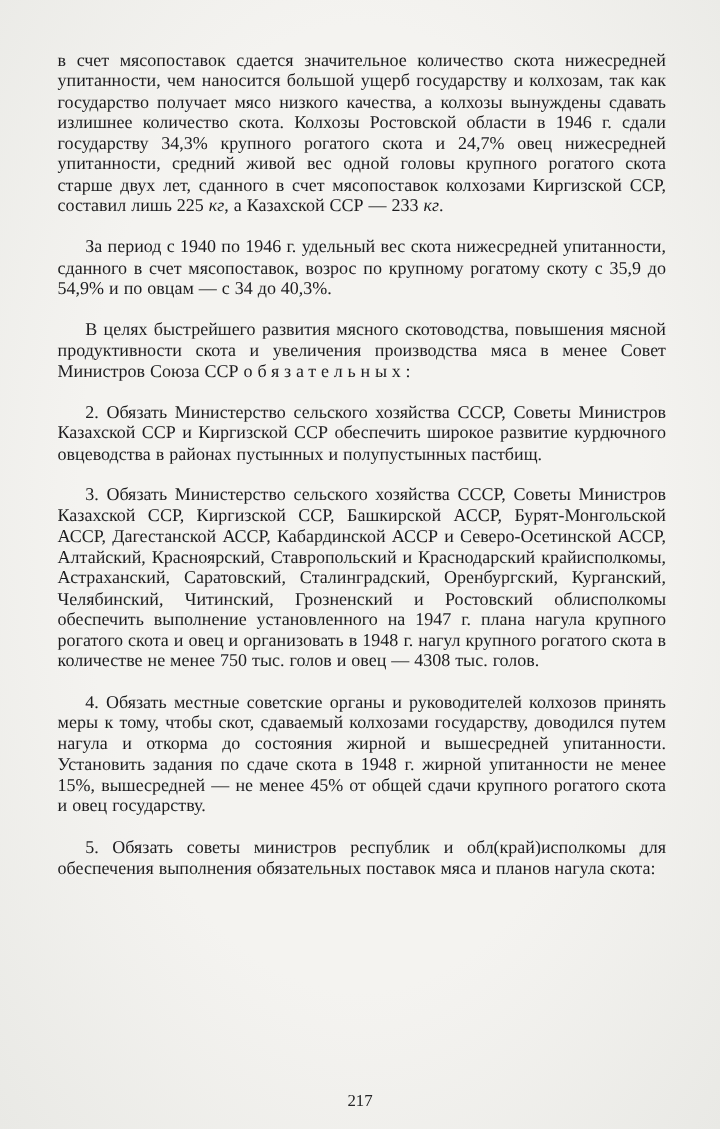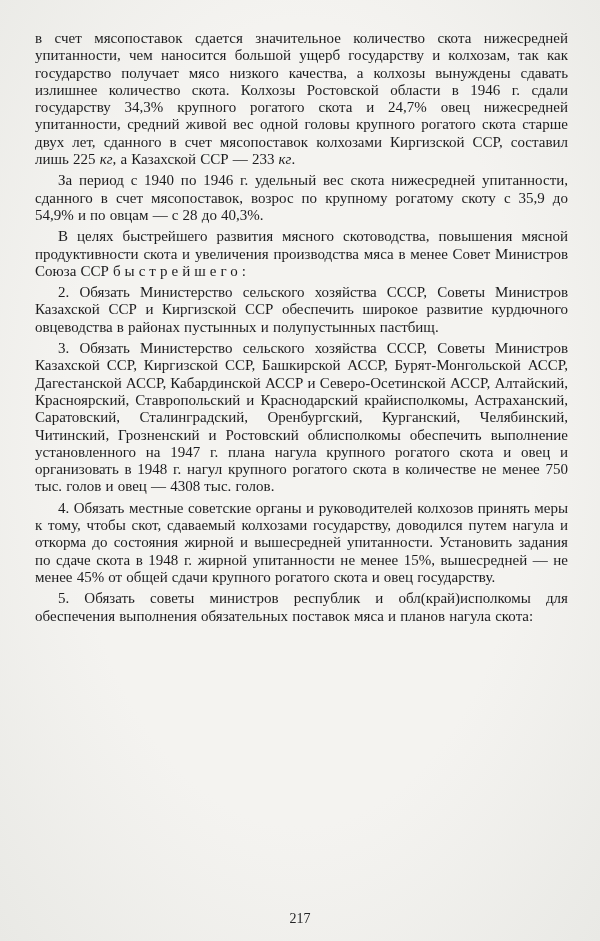--- a/index.html
+++ b/index.html
@@ -18,21 +18,21 @@
     position: relative;
     width: 600px;
     height: 941px;
     box-sizing: border-box;
     padding: 26px 28px 0 31px;
   }
   .text-block {
     width: 541px;
   }
   .para {
-    margin: 4px;
+    margin: 17px;
     font-size: 15px;
     line-height: 17.3px;
     text-align: justify;
     word-spacing: 0.4px;
   }
   .para.indent {
     text-indent: 23px;
   }
   .seg-italic {
     font-style: italic;
@@ -49,21 +49,21 @@
     font-size: 14px;
     color: #232325;
   }
 </style>
 </head>
 <body>
 
 <div class="page">
   <div class="text-block">
       <p class="para"><span>в счет мясопоставок сдается значительное количество скота нижесредней упитанности, чем наносится большой ущерб государству и колхозам, так как государство получает мясо низкого качества, а колхозы вынуждены сдавать излишнее количество скота. Колхозы Ростовской области в 1946 г. сдали государству 34,3% крупного рогатого скота и 24,7% овец нижесредней упитанности, средний живой вес одной головы крупного рогатого скота старше двух лет, сданного в счет мясопоставок колхозами Киргизской ССР, составил лишь 225 </span><span class="seg-italic">кг</span><span>, а Казахской ССР — 233 </span><span class="seg-italic">кг</span><span>.</span></p>
-      <p class="para indent"><span>За период с 1940 по 1946 г. удельный вес скота нижесредней упитанности, сданного в счет мясопоставок, возрос по крупному рогатому скоту с 35,9 до 54,9% и по овцам — с 28 до 40,3%.</span></p>
-      <p class="para indent"><span>В целях быстрейшего развития мясного скотоводства, повышения мясной продуктивности скота и увеличения производства мяса в менее Совет Министров Союза ССР </span><span class="seg-spaced">быстрейшего</span><span>:</span></p>
+      <p class="para indent"><span>За период с 1940 по 1946 г. удельный вес скота нижесредней упитанности, сданного в счет мясопоставок, возрос по крупному рогатому скоту с 35,9 до 54,9% и по овцам — с 34 до 40,3%.</span></p>
+      <p class="para indent"><span>В целях быстрейшего развития мясного скотоводства, повышения мясной продуктивности скота и увеличения производства мяса в менее Совет Министров Союза ССР </span><span class="seg-spaced">обязательных</span><span>:</span></p>
       <p class="para indent"><span>2. Обязать Министерство сельского хозяйства СССР, Советы Министров Казахской ССР и Киргизской ССР обеспечить широкое развитие курдючного овцеводства в районах пустынных и полупустынных пастбищ.</span></p>
       <p class="para indent"><span>3. Обязать Министерство сельского хозяйства СССР, Советы Министров Казахской ССР, Киргизской ССР, Башкирской АССР, Бурят-Монгольской АССР, Дагестанской АССР, Кабардинской АССР и Северо-Осетинской АССР, Алтайский, Красноярский, Ставропольский и Краснодарский крайисполкомы, Астраханский, Саратовский, Сталинградский, Оренбургский, Курганский, Челябинский, Читинский, Грозненский и Ростовский облисполкомы обеспечить выполнение установленного на 1947 г. плана нагула крупного рогатого скота и овец и организовать в 1948 г. нагул крупного рогатого скота в количестве не менее 750 тыс. голов и овец — 4308 тыс. голов.</span></p>
       <p class="para indent"><span>4. Обязать местные советские органы и руководителей колхозов принять меры к тому, чтобы скот, сдаваемый колхозами государству, доводился путем нагула и откорма до состояния жирной и вышесредней упитанности. Установить задания по сдаче скота в 1948 г. жирной упитанности не менее 15%, вышесредней — не менее 45% от общей сдачи крупного рогатого скота и овец государству.</span></p>
       <p class="para indent"><span>5. Обязать советы министров республик и обл(край)исполкомы для обеспечения выполнения обязательных поставок мяса и планов нагула скота:</span></p>
     </div>
   <div class="page-number">217</div>
 </div>
 
 </body></html>

